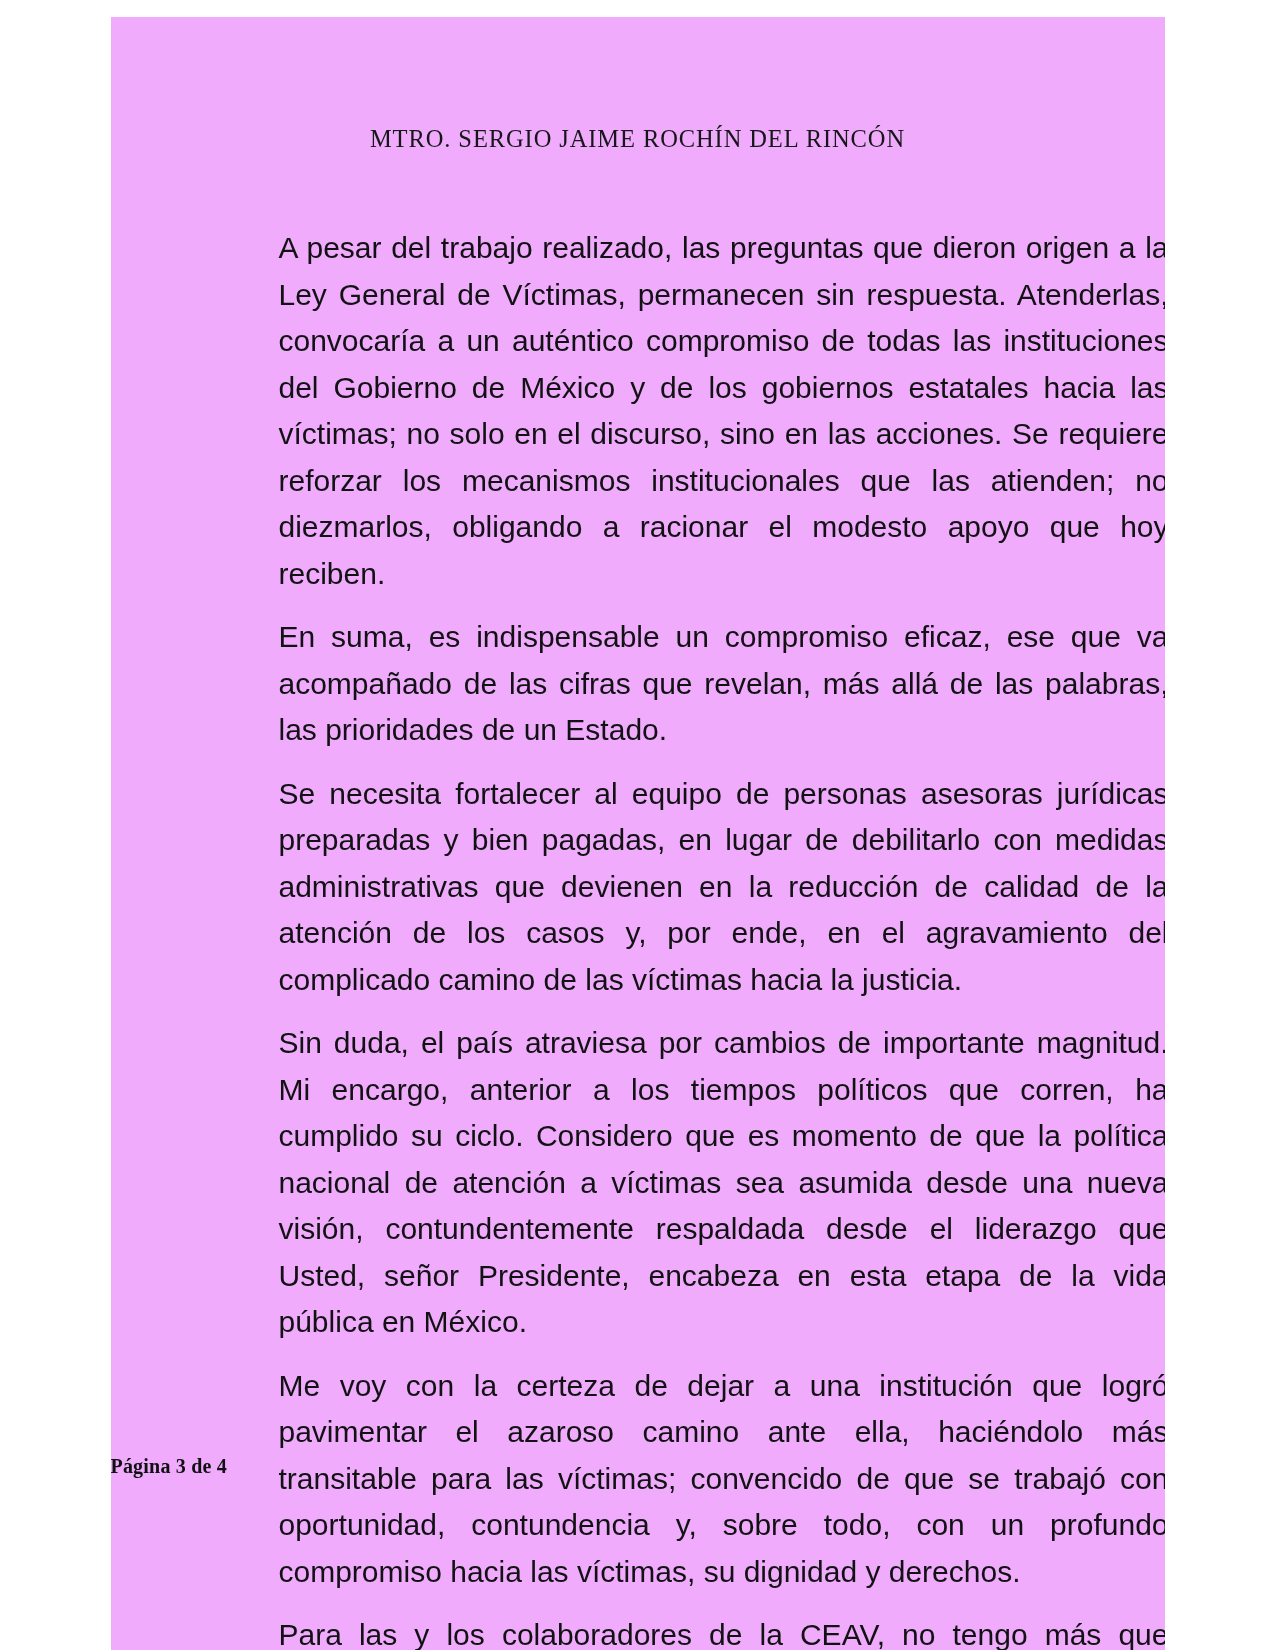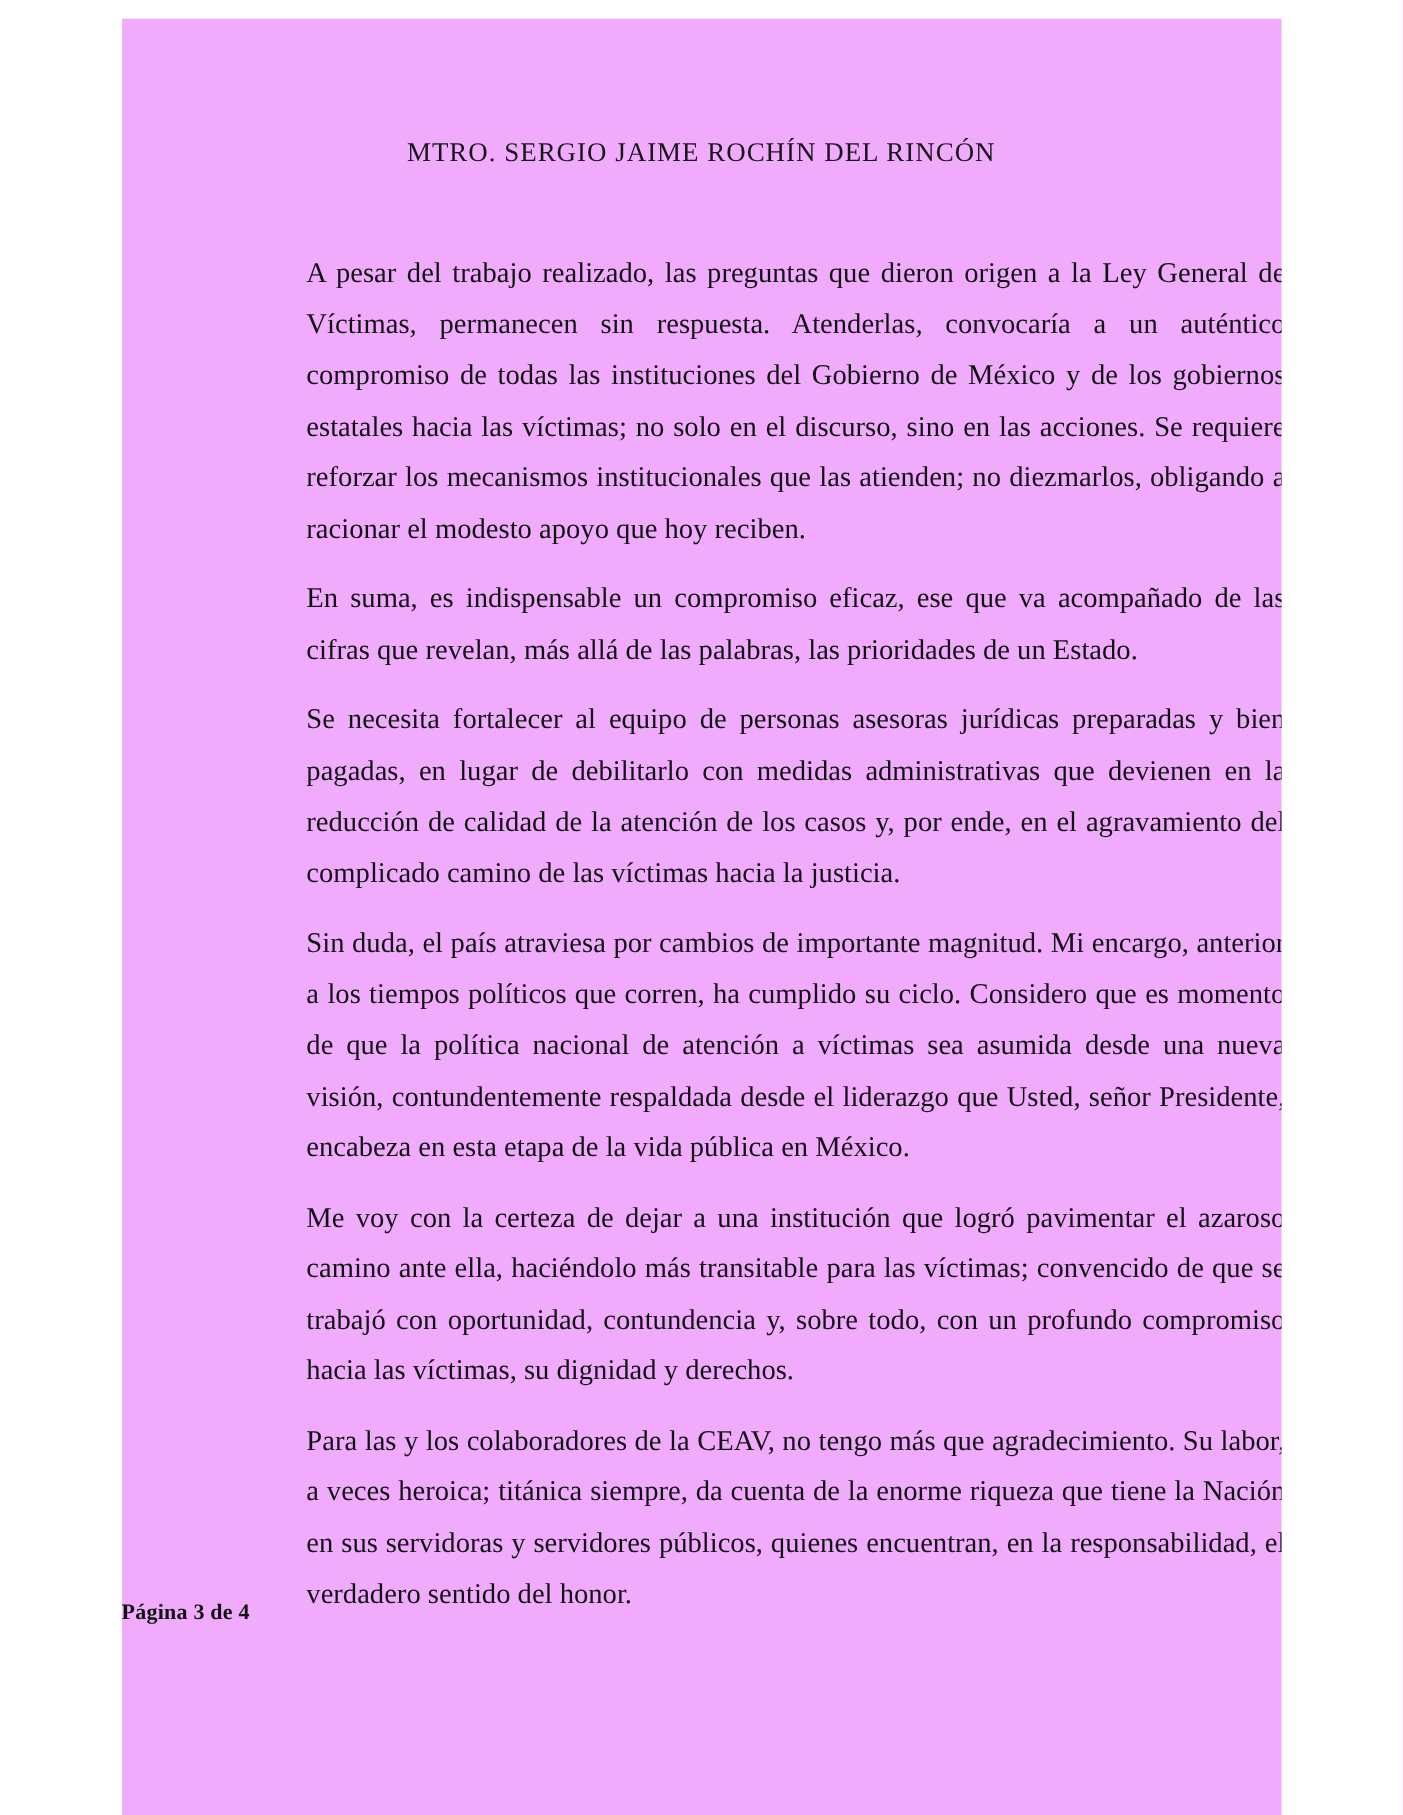--- a/index.html
+++ b/index.html
@@ -37,22 +37,22 @@
   }
 
   .doc-body {
     position: absolute;
     top: 208px;
     left: 168px;
     width: 890px;
   }
 
   .doc-body p {
-    font-family: Liberation Serif, serif;
-    font-size: 26px;
+    font-family: Liberation Sans, sans-serif;
+    font-size: 30px;
     line-height: 46.5px;
     color: #121214;
     text-align: justify;
     text-justify: inter-word;
     margin: 0 0 17px 0;
     hyphens: none;
     -webkit-hyphens: none;
   }
 
   .doc-body p:last-child {

